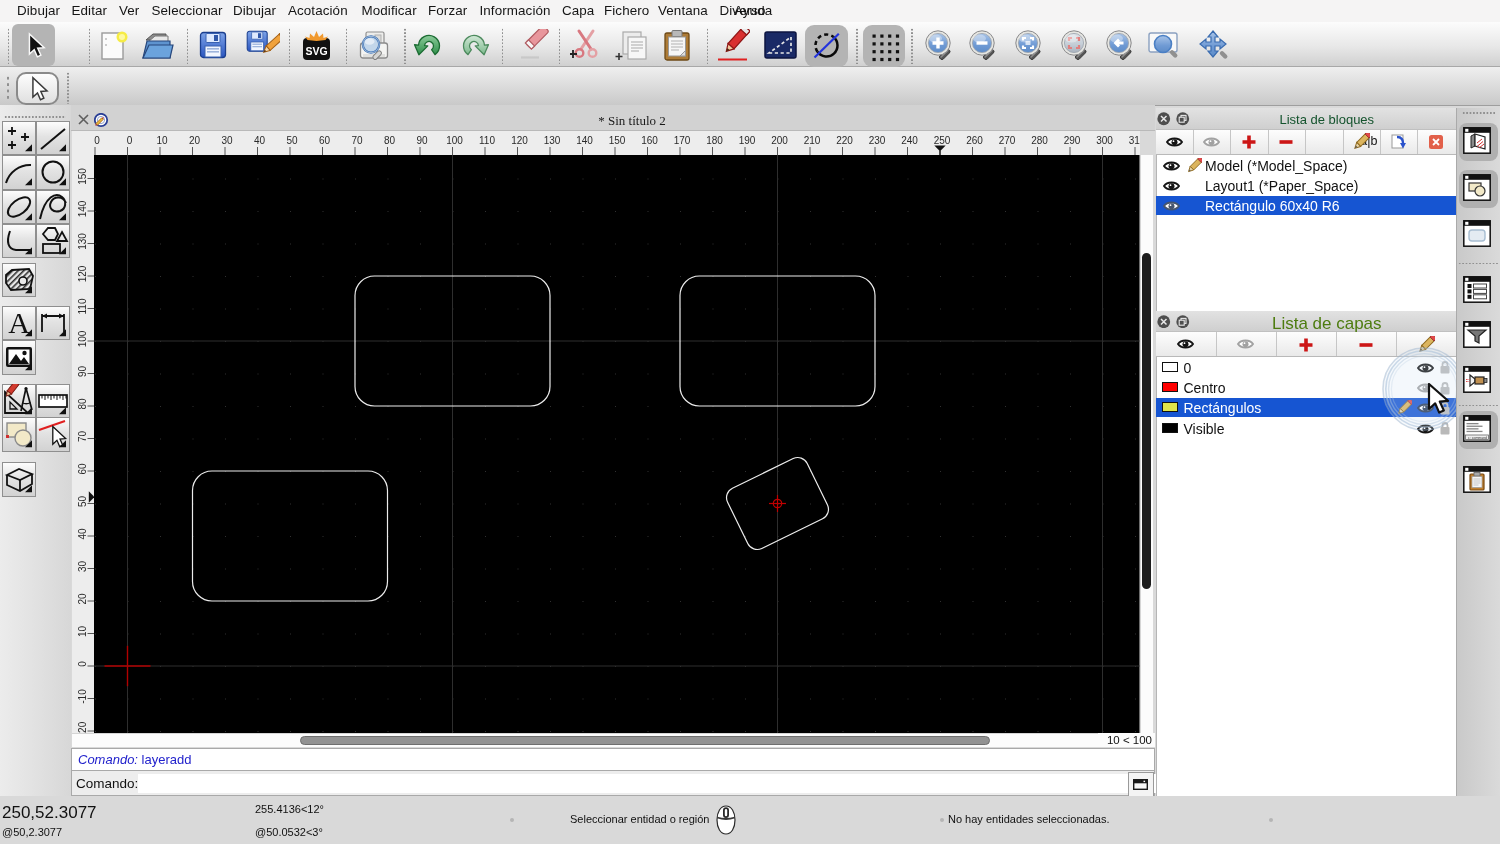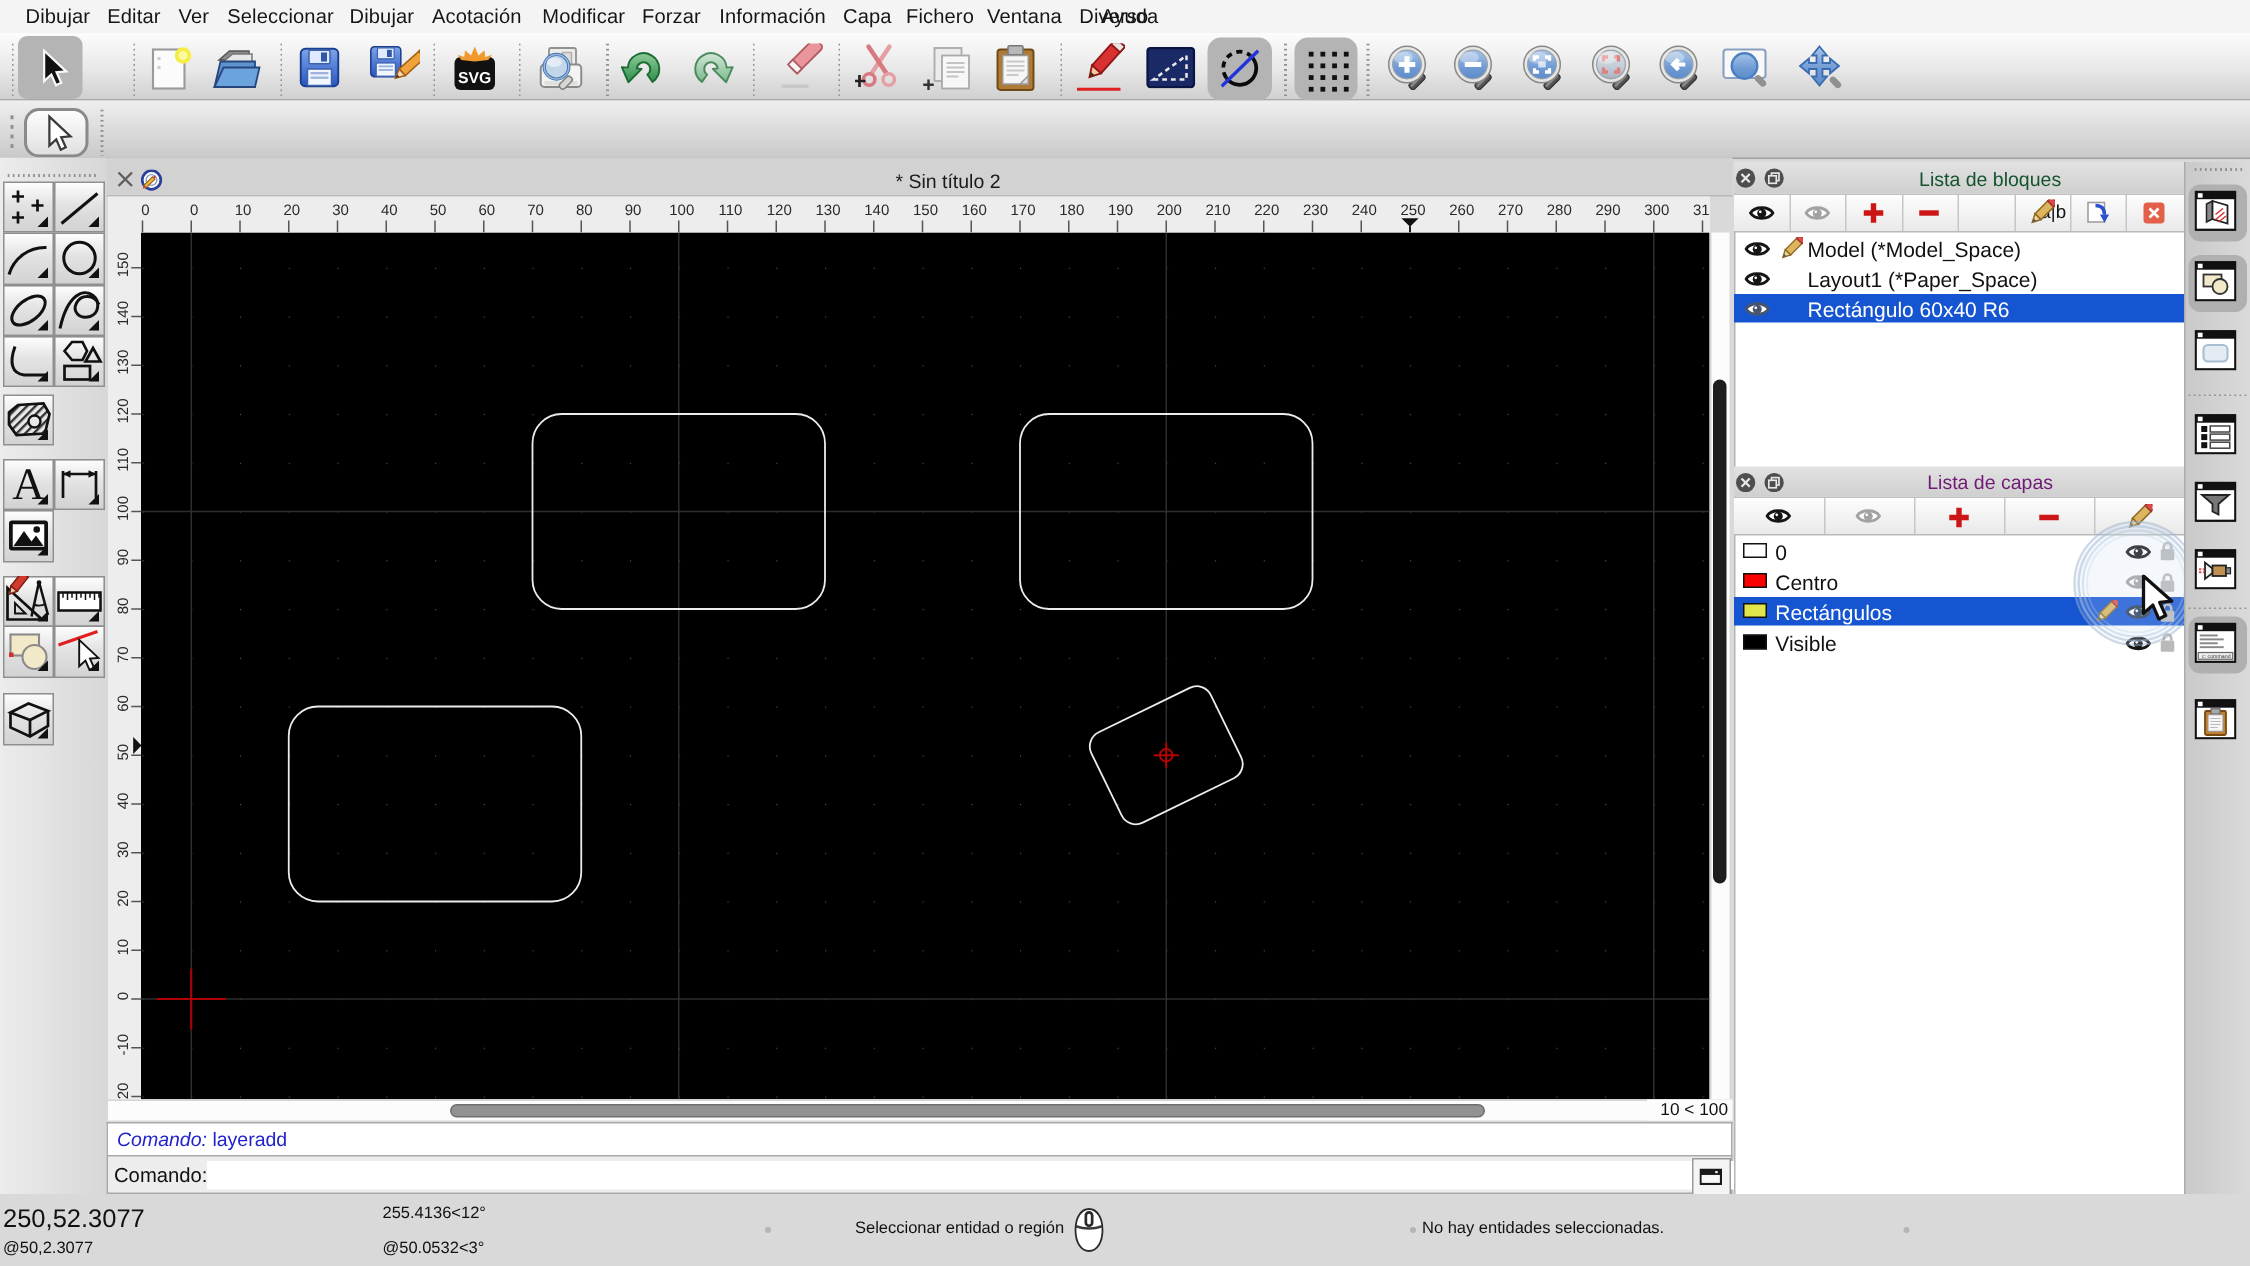--- a/index.html
+++ b/index.html
@@ -502,21 +502,21 @@
   </svg>
 <svg class="abs" style="left:94px;top:113px;" width="16" height="16" viewBox="0 0 16 16">
     <circle cx="7" cy="7" r="6.2" fill="#fff" stroke="#2a3f96" stroke-width="1.8"></circle>
     <circle cx="7" cy="7" r="3.6" fill="none" stroke="#8898c8" stroke-width=".9"></circle>
     <path d="M4.5,9.5 L9.5,4.5" stroke="#cc3333" stroke-width="1.2"></path>
     <g transform="rotate(45 7 7)">
       <rect x="5.9" y="5" width="2.3" height="8.2" fill="#e8b93e" stroke="#9a5c14" stroke-width=".7"></rect>
       <polygon points="5.9,13.2 8.2,13.2 7.05,15.2" fill="#cc4433"></polygon>
     </g>
   </svg>
-<div class="abs" style="left:552px;top:112.5px;width:160px;font-size:13px;color:#1a1a1a;text-align:center;">* Sin título 2</div>
+<div class="abs" style="left:552px;top:112.5px;width:160px;font-size:13px;color:#1a1a1a;text-align:center;font-family:Liberation Serif, serif;">* Sin título 2</div>
 <div class="abs" style="left:94px;top:131px;width:1046px;height:24px;background:#ededed;"></div>
 <div class="abs" style="left:71.5px;top:131px;width:22.5px;height:602px;background:#ededed;"></div>
 <svg class="abs" style="left:94px;top:131px;" width="1046" height="24" viewBox="0 0 1046 24">
     <line x1="1" y1="16" x2="1" y2="24" stroke="#555" stroke-width="1"></line>
     <text x="3" y="12.5" font-size="10" fill="#2a2a2a" text-anchor="middle" font-family="Liberation Sans">0</text>
     <line x1="33.5" y1="16" x2="33.5" y2="24" stroke="#555" stroke-width="1"></line>
     <text x="35.5" y="12.5" font-size="10" fill="#2a2a2a" text-anchor="middle" font-family="Liberation Sans">0</text>
     <line x1="66.0" y1="16" x2="66.0" y2="24" stroke="#555" stroke-width="1"></line>
     <text x="68.0" y="12.5" font-size="10" fill="#2a2a2a" text-anchor="middle" font-family="Liberation Sans">10</text>
     <line x1="98.5" y1="16" x2="98.5" y2="24" stroke="#555" stroke-width="1"></line>
@@ -756,21 +756,21 @@
 <div class="abs" style="left:1155.5px;top:310.5px;width:300.5px;height:21.5px;background:linear-gradient(#e2e2e2,#cfcfcf);border-bottom:1px solid #c0c0c0;box-sizing:border-box;"></div>
 <svg class="abs" style="left:1157.0px;top:314.5px;" width="13.5" height="13.5" viewBox="0 0 13.5 13.5">
     <circle cx="6.75" cy="6.75" r="6.4" fill="#4e4e4e"></circle>
     <path d="M4,4 L9.5,9.5 M9.5,4 L4,9.5" stroke="#e8e8e8" stroke-width="1.5"></path>
   </svg>
 <svg class="abs" style="left:1176.0px;top:314.5px;" width="13.5" height="13.5" viewBox="0 0 13.5 13.5">
     <circle cx="6.75" cy="6.75" r="6.4" fill="#4e4e4e"></circle>
     <rect x="5" y="3.4" width="5" height="5" fill="none" stroke="#e8e8e8" stroke-width="1.1"></rect>
     <rect x="3.2" y="5.2" width="5" height="5" fill="#4e4e4e" stroke="#e8e8e8" stroke-width="1.1"></rect>
   </svg>
-<div class="abs" style="left:1202.5px;top:314.0px;width:248.5px;text-align:center;font-size:13px;color:#701a75;">Lista de capas</div>
+<div class="abs" style="left:1202.5px;top:314.0px;width:248.5px;text-align:center;font-size:17px;color:#4d7c0f;">Lista de capas</div>
 <div class="abs" style="left:1155.5px;top:332px;width:300.5px;height:25px;background:linear-gradient(#fdfdfd,#e9e9e9);border-bottom:1px solid #b9b9b9;box-sizing:border-box;"></div>
 <div class="abs" style="left:1215.6px;top:332px;width:1px;height:24px;background:#c6c6c6;"></div>
 <div class="abs" style="left:1275.7px;top:332px;width:1px;height:24px;background:#c6c6c6;"></div>
 <div class="abs" style="left:1335.8px;top:332px;width:1px;height:24px;background:#c6c6c6;"></div>
 <div class="abs" style="left:1395.9px;top:332px;width:1px;height:24px;background:#c6c6c6;"></div>
 <svg class="abs" style="left:1177.0px;top:338px;" width="17" height="12" viewBox="0 0 17 12">
     <path d="M1,6 C4,1.3 13,1.3 16,6 C13,10.7 4,10.7 1,6 Z" fill="#fff" stroke="#151515" stroke-width="1.9"></path>
     <circle cx="8.5" cy="6.2" r="3" fill="#151515"></circle>
     <circle cx="7.5" cy="5.2" r="0.9" fill="#fff"></circle>
   </svg>

